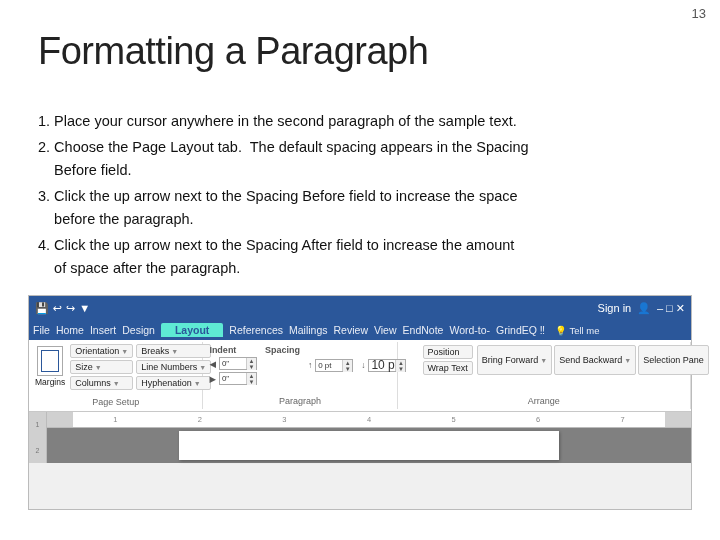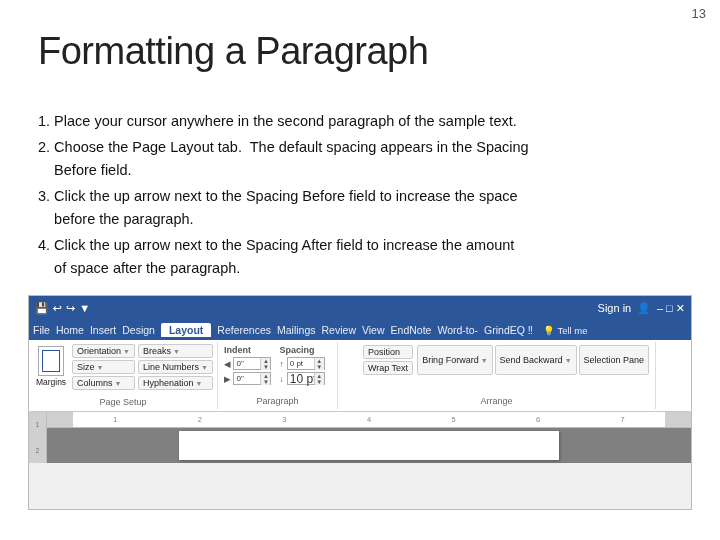--- a/index.html
+++ b/index.html
@@ -98,23 +98,23 @@
       height: 20px;
       display: flex;
       align-items: center;
       padding: 0 4px;
       gap: 6px;
       color: #e8ecf5;
       font-size: 10.5px;
     }
 
     .word-menubar span.active-tab {
-      background: #ffffff;
+      background: #5eead4;
       color: #2b579a;
-      padding: 1px 8px;
+      padding: 1px 14px;
       border-radius: 2px 2px 0 0;
       font-weight: 600;
     }
 
     .word-ribbon {
       background: #ffffff;
       border-bottom: 1px solid #c8c8c8;
       height: 72px;
       display: flex;
       align-items: stretch;
@@ -351,21 +351,21 @@
               <div class="spin-field">
                 <span style="font-size:8px;">0"</span>
                 <div class="spin-arrows">
                   <div class="spin-up">▲</div>
                   <div class="spin-down">▼</div>
                 </div>
               </div>
             </div>
           </div>
 
-          <div style="display:flex;flex-direction:column;gap:2px;">
+          <div style="display:flex;flex-direction:row;gap:8px;">
             <div style="font-size:9px;color:#555;font-weight:600;">Spacing</div>
             <div class="field-row">
               <span style="font-size:8.5px;color:#555;">↑</span>
               <div class="spin-field">
                 <span style="font-size:8px;">0 pt</span>
                 <div class="spin-arrows">
                   <div class="spin-up">▲</div>
                   <div class="spin-down">▼</div>
                 </div>
               </div>

